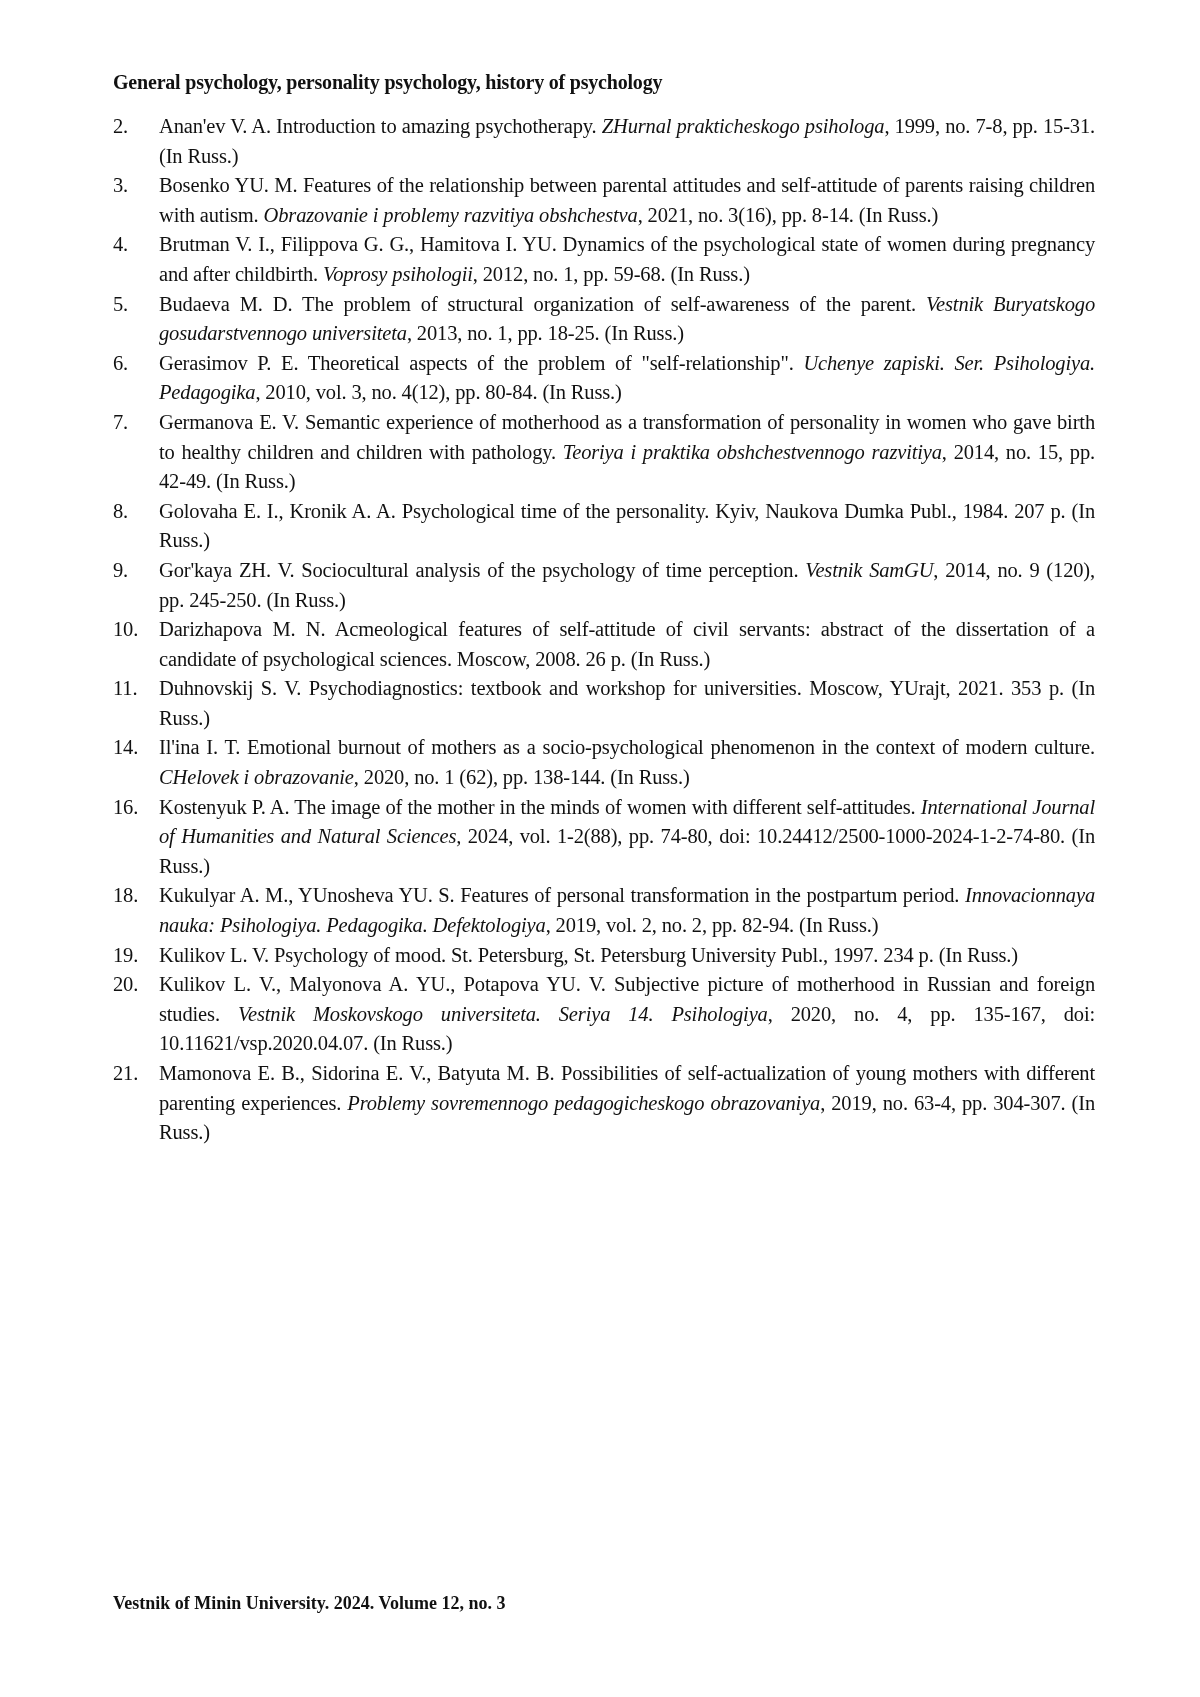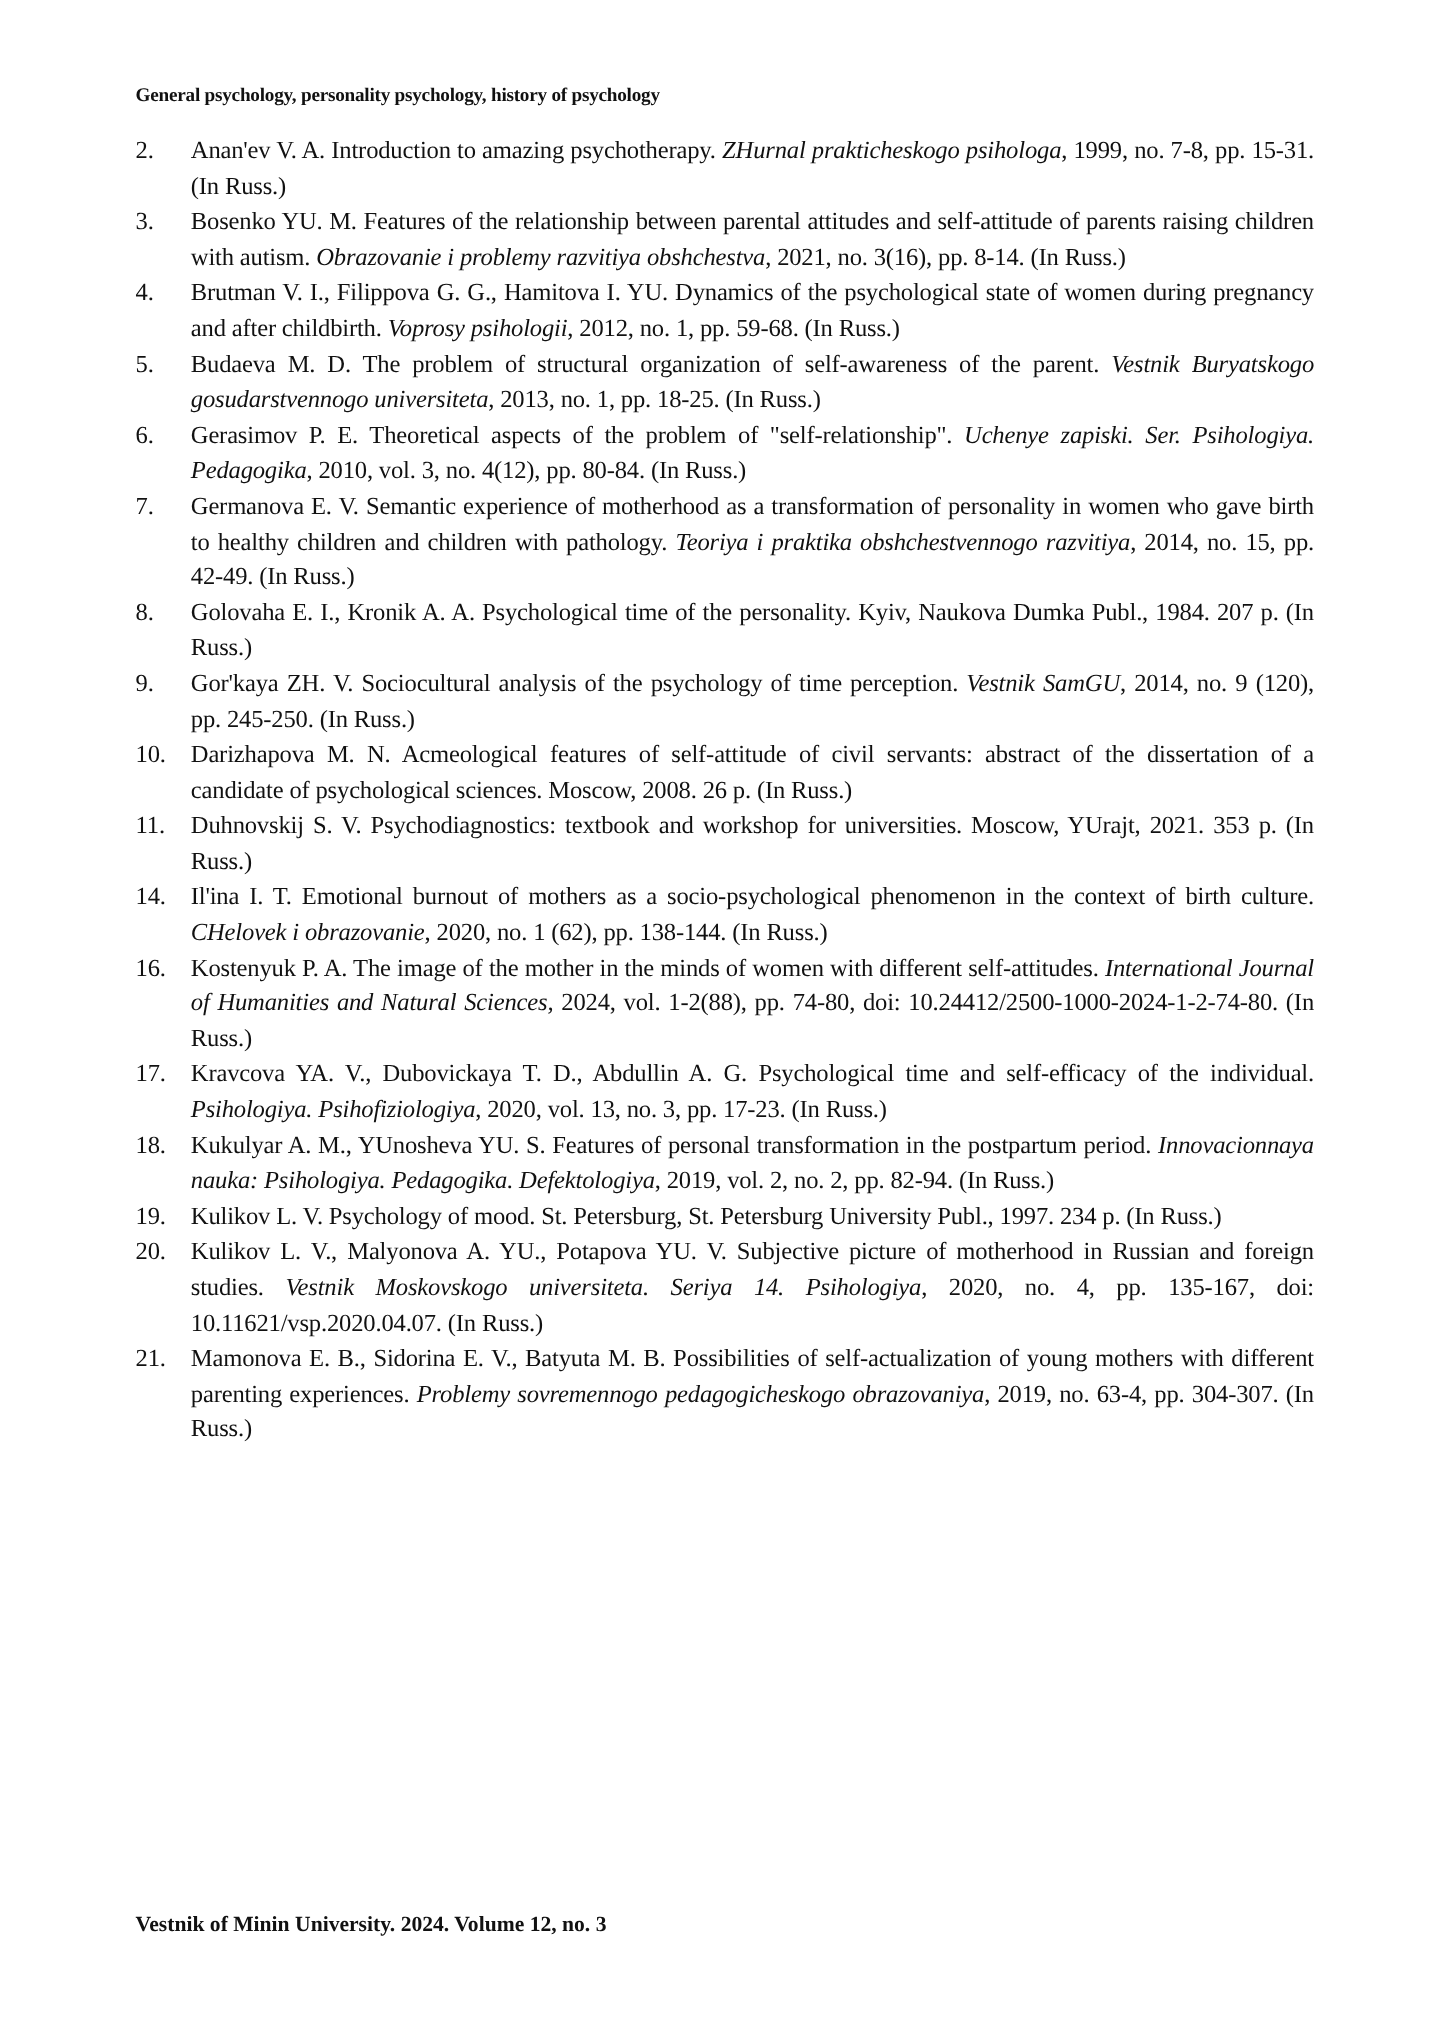--- a/index.html
+++ b/index.html
@@ -1,18 +1,18 @@
 <!DOCTYPE html>
 <html><head>
 <meta charset="utf-8">
 <style>
   html, body { margin: 0; padding: 0; background: #ffffff; }
   body { width: 1200px; height: 1697px; position: relative; overflow: hidden;
          font-family: "Liberation Serif", "DejaVu Serif", serif; color: #111; }
-  .header { position: absolute; left: 113px; top: 71px; font-weight: bold; font-size: 16px; letter-spacing: -0.2px; }
+  .header { position: absolute; left: 113px; top: 71px; font-weight: bold; font-size: 20px; letter-spacing: -0.2px; }
   .refs { position: absolute; left: 113px; top: 112px; width: 982px; margin: 0; padding: 0; list-style: none; }
   .ref { position: relative; padding-left: 46px; font-size: 20.5px; line-height: 29.6px; text-align: justify; letter-spacing: -0.15px; }
   .ref .num { position: absolute; left: 0; top: 0; }
   .ref i { font-style: italic; margin-top: 27px; }
   .footer { position: absolute; left: 113px; top: 1593px; font-weight: bold; font-size: 18px; }
 </style>
 </head>
 <body>
 
 <div class="header">General psychology, personality psychology, history of psychology</div>
@@ -21,22 +21,21 @@
     <li class="ref"><span class="num">2.</span><span>Anan'ev V. A. Introduction to amazing psychotherapy. </span><i>ZHurnal prakticheskogo psihologa</i><span>, 1999, no. 7-8, pp. 15-31. (In Russ.)</span></li>
     <li class="ref"><span class="num">3.</span><span>Bosenko YU. M. Features of the relationship between parental attitudes and self-attitude of parents raising children with autism. </span><i>Obrazovanie i problemy razvitiya obshchestva</i><span>, 2021, no. 3(16), pp. 8-14. (In Russ.)</span></li>
     <li class="ref"><span class="num">4.</span><span>Brutman V. I., Filippova G. G., Hamitova I. YU. Dynamics of the psychological state of women during pregnancy and after childbirth. </span><i>Voprosy psihologii</i><span>, 2012, no. 1, pp. 59-68. (In Russ.)</span></li>
     <li class="ref"><span class="num">5.</span><span>Budaeva M. D. The problem of structural organization of self-awareness of the parent. </span><i>Vestnik Buryatskogo gosudarstvennogo universiteta</i><span>, 2013, no. 1, pp. 18-25. (In Russ.)</span></li>
     <li class="ref"><span class="num">6.</span><span>Gerasimov P. E. Theoretical aspects of the problem of "self-relationship". </span><i>Uchenye zapiski. Ser. Psihologiya. Pedagogika</i><span>, 2010, vol. 3, no. 4(12), pp. 80-84. (In Russ.)</span></li>
     <li class="ref"><span class="num">7.</span><span>Germanova E. V. Semantic experience of motherhood as a transformation of personality in women who gave birth to healthy children and children with pathology. </span><i>Teoriya i praktika obshchestvennogo razvitiya</i><span>, 2014, no. 15, pp. 42-49. (In Russ.)</span></li>
     <li class="ref"><span class="num">8.</span><span>Golovaha E. I., Kronik A. A. Psychological time of the personality. Kyiv, Naukova Dumka Publ., 1984. 207 p. (In Russ.)</span></li>
     <li class="ref"><span class="num">9.</span><span>Gor'kaya ZH. V. Sociocultural analysis of the psychology of time perception. </span><i>Vestnik SamGU</i><span>, 2014, no. 9 (120), pp. 245-250. (In Russ.)</span></li>
     <li class="ref"><span class="num">10.</span><span>Darizhapova M. N. Acmeological features of self-attitude of civil servants: abstract of the dissertation of a candidate of psychological sciences. Moscow, 2008. 26 p. (In Russ.)</span></li>
     <li class="ref"><span class="num">11.</span><span>Duhnovskij S. V. Psychodiagnostics: textbook and workshop for universities. Moscow, YUrajt, 2021. 353 p. (In Russ.)</span></li>
-    <li class="ref"><span class="num">14.</span><span>Il'ina I. T. Emotional burnout of mothers as a socio-psychological phenomenon in the context of birth culture. </span><i>CHelovek i obrazovanie</i><span>, 2020, no. 1 (62), pp. 138-144. (In Russ.)</span></li>
+    <li class="ref"><span class="num">14.</span><span>Il'ina I. T. Emotional burnout of mothers as a socio-psychological phenomenon in the context of modern culture. </span><i>CHelovek i obrazovanie</i><span>, 2020, no. 1 (62), pp. 138-144. (In Russ.)</span></li>
     <li class="ref"><span class="num">16.</span><span>Kostenyuk P. A. The image of the mother in the minds of women with different self-attitudes. </span><i>International Journal of Humanities and Natural Sciences,</i><span> 2024, vol. 1-2(88), pp. 74-80, doi: 10.24412/2500-1000-2024-1-2-74-80. (In Russ.)</span></li>
-    <li class="ref"><span class="num">17.</span><span>Kravcova YA. V., Dubovickaya T. D., Abdullin A. G. Psychological time and self-efficacy of the individual. </span><i>Psihologiya. Psihofiziologiya</i><span>, 2020, vol. 13, no. 3, pp. 17-23. (In Russ.)</span></li>
     <li class="ref"><span class="num">18.</span><span>Kukulyar A. M., YUnosheva YU. S. Features of personal transformation in the postpartum period. </span><i>Innovacionnaya nauka: Psihologiya. Pedagogika. Defektologiya</i><span>, 2019, vol. 2, no. 2, pp. 82-94. (In Russ.)</span></li>
     <li class="ref"><span class="num">19.</span><span>Kulikov L. V. Psychology of mood. St. Petersburg, St. Petersburg University Publ., 1997. 234 p. (In Russ.)</span></li>
     <li class="ref"><span class="num">20.</span><span>Kulikov L. V., Malyonova A. YU., Potapova YU. V. Subjective picture of motherhood in Russian and foreign studies. </span><i>Vestnik Moskovskogo universiteta. Seriya 14. Psihologiya</i><span>, 2020, no. 4, pp. 135-167, doi: 10.11621/vsp.2020.04.07. (In Russ.)</span></li>
     <li class="ref"><span class="num">21.</span><span>Mamonova E. B., Sidorina E. V., Batyuta M. B. Possibilities of self-actualization of young mothers with different parenting experiences. </span><i>Problemy sovremennogo pedagogicheskogo obrazovaniya</i><span>, 2019, no. 63-4, pp. 304-307. (In Russ.)</span></li>
   </ol>
 
 <div class="footer">Vestnik of Minin University. 2024. Volume 12, no. 3</div>
 
 </body></html>

